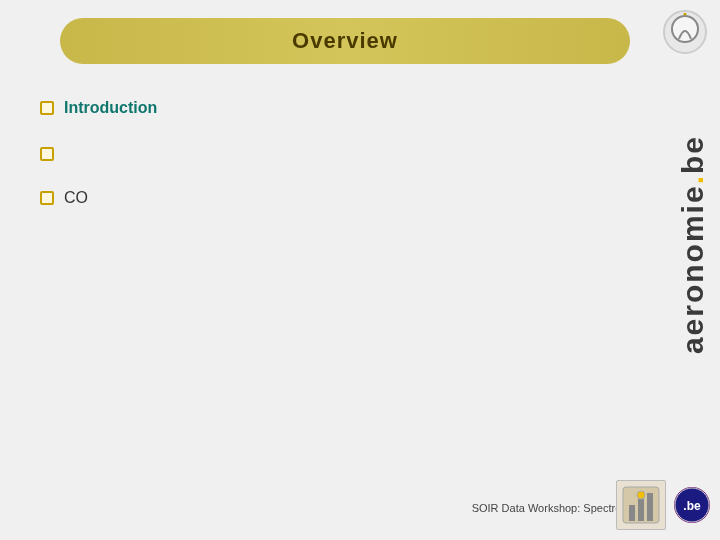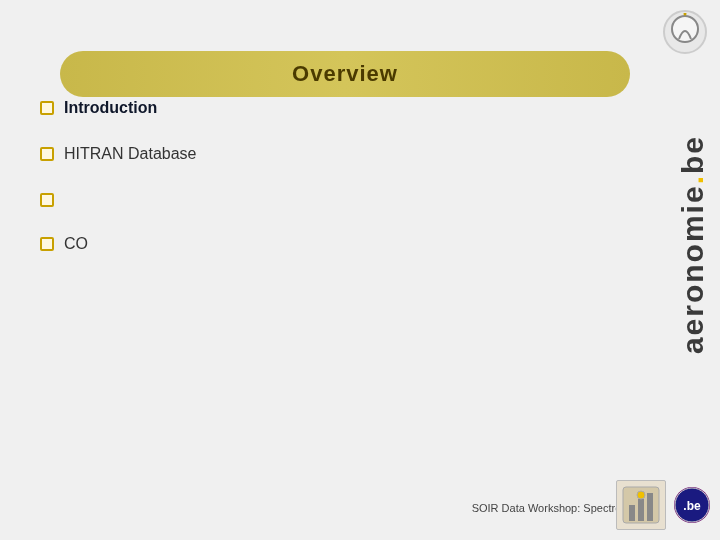--- a/index.html
+++ b/index.html
@@ -29,21 +29,20 @@
       position: absolute;
       top: 18px;
       left: 60px;
       width: 570px;
       height: 46px;
       background: linear-gradient(to right, #c8b84a, #d4c55a, #c8b84a);
       border-radius: 24px;
       display: flex;
       align-items: center;
       justify-content: center;
-      margin-top: 33px;
     }
 
     .title-text {
       font-size: 22px;
       font-weight: bold;
       color: #4a3a00;
       letter-spacing: 1px;
     }
 
     
@@ -73,21 +72,21 @@
       margin-top: 2px;
     }
 
     .item-label {
       font-size: 16px;
       color: #333333;
     }
 
     .item-label.bold {
       font-weight: bold;
-      color: #0f172a;
+      color: #0f766e;
     }
 
     sub {
       font-size: 11px;
     }
 
     
     .right-logo {
       position: absolute;
       top: 10px;
@@ -205,24 +204,20 @@
     <span class="vertical-brand">aeronomie<span style="color:#f0c000;">.</span>be</span>
   </div>
 
   <div class="menu-list">
 
     <div class="menu-item">
       <div class="bullet"></div>
       <span class="item-label bold">Introduction</span>
     </div>
 
-    <div class="menu-item">
-      <div class="bullet"></div>
-      <span class="item-label">HITRAN Database</span>
-    </div>
 
     <div class="menu-item">
       <div class="bullet"></div>
     </div>
 
 
     <div class="menu-item">
       <div class="bullet"></div>
       <span class="item-label">CO</span>
     </div>

